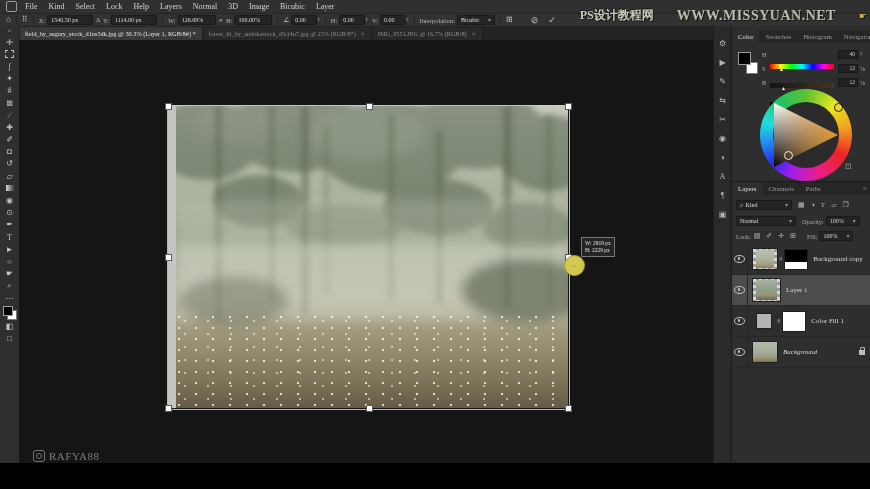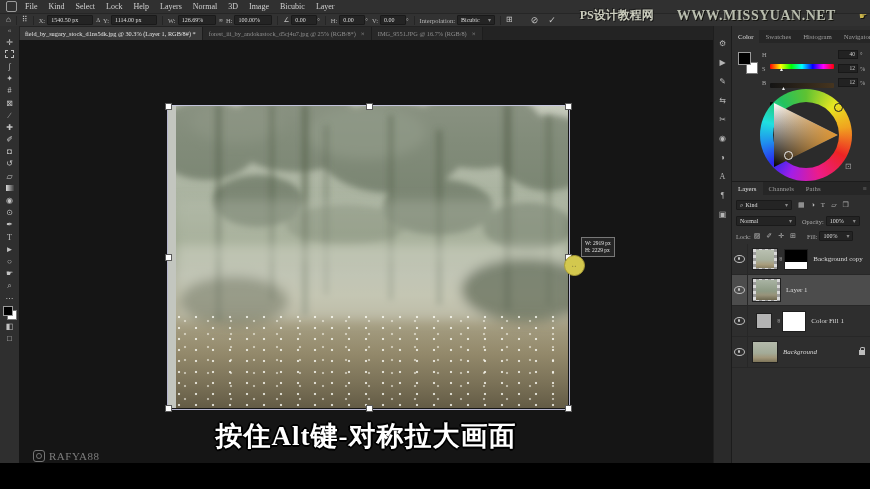--- a/index.html
+++ b/index.html
@@ -263,21 +263,20 @@
 
     <div class="abs tooltip" style="left:562px;top:197px;">
       <div>W: 2919 px</div>
       <div>H: 2229 px</div>
     </div>
 
     <div class="abs cursorbadge" style="left:545px;top:215px;">
       <span>∙∙</span>
     </div>
 
-    <div class="abs subtitle" style="left:0;top:378px;">按住Alt键-对称拉大画面</div>
 
     <div class="abs rafya" style="left:14px;top:410px;">
       <span class="igicon"></span>
       <span class="t">RAFYA88</span>
     </div>
   </div>
 
   <div class="abs dockstrip">
     <span class="dicon">⚙</span>
     <span class="dicon">▶</span>

